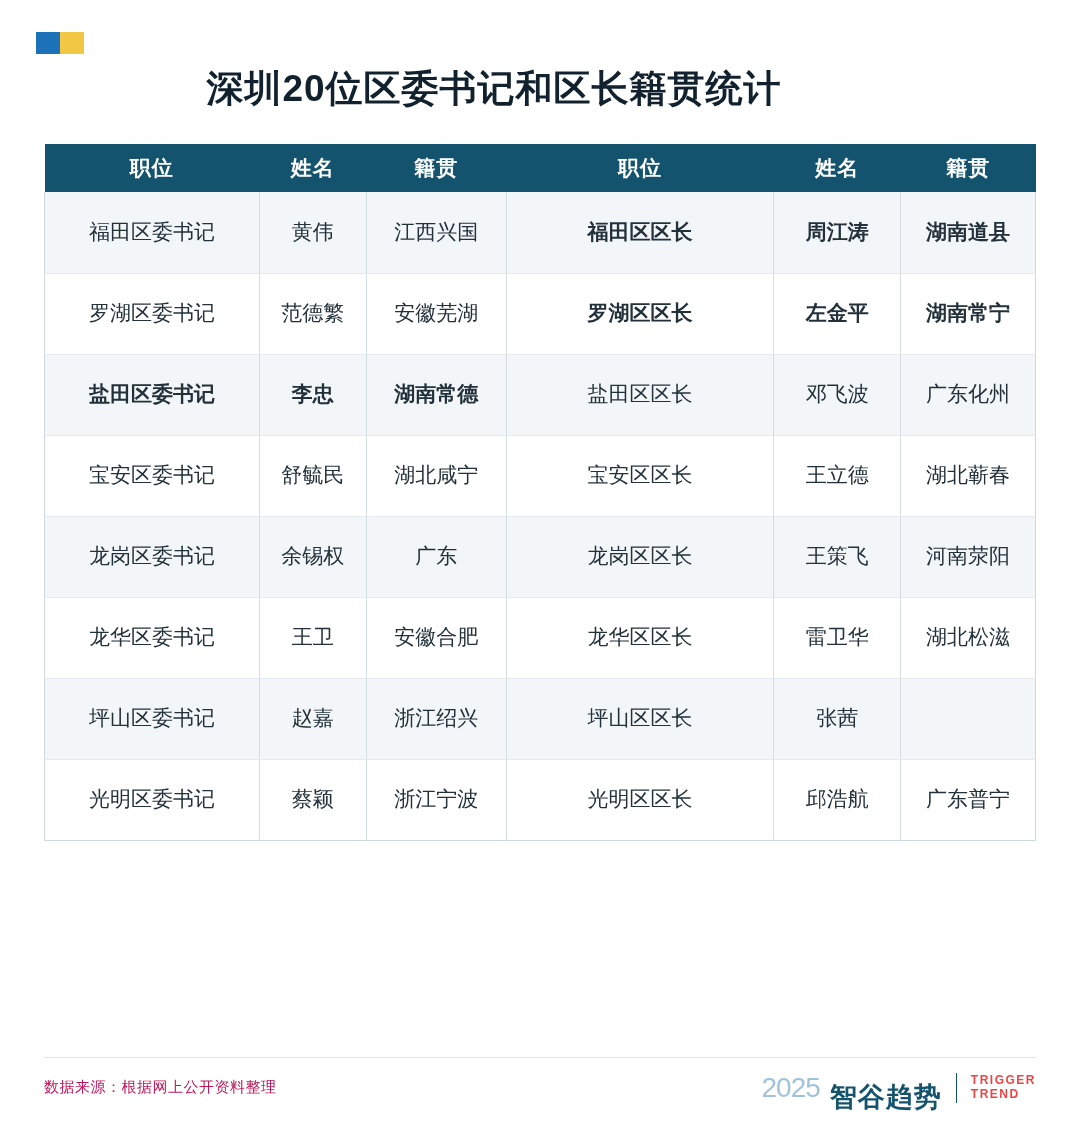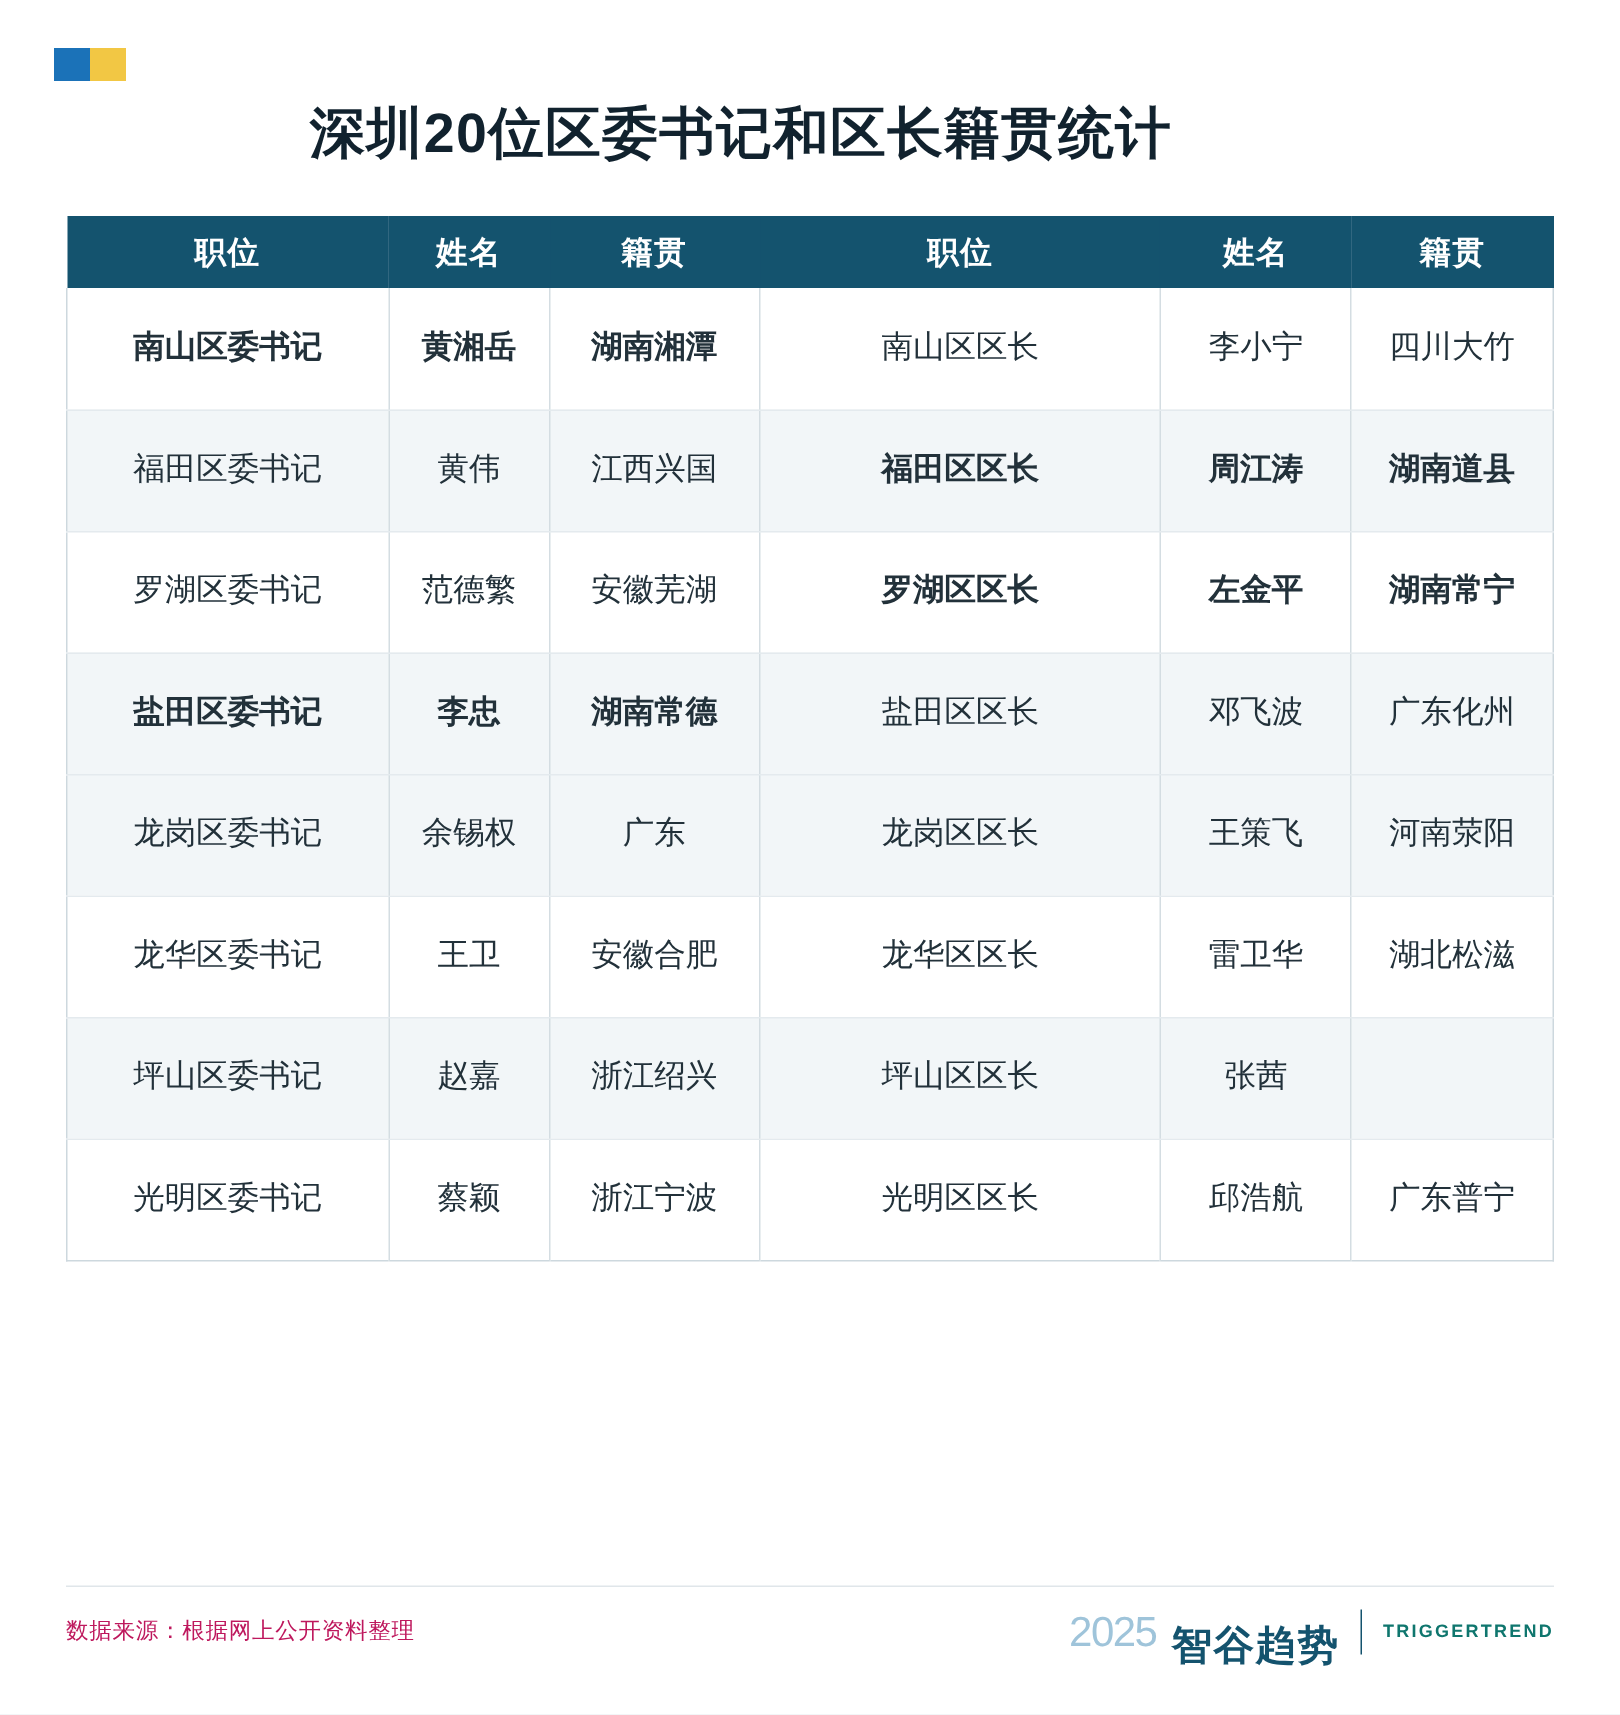--- a/index.html
+++ b/index.html
@@ -135,24 +135,24 @@
     margin-top: 18px;
   }
   .brand .divider {
     width: 1px;
     height: 30px;
     background: #14536e;
     margin: 0 4px;
   }
   .brand .en {
     display: flex;
-    flex-direction: row;
+    flex-direction: column;
     line-height: 1.15;
     font-size: 12px;
-    color: #0f766e;
+    color: #ef4444;
     letter-spacing: 1.5px;
     font-weight: bold;
   }
 </style>
 </head>
 <body>
 
 <div class="page">
 
   <div class="logo-mark">
@@ -176,28 +176,20 @@
         <tr>
           <th>职位</th>
           <th>姓名</th>
           <th>籍贯</th>
           <th>职位</th>
           <th>姓名</th>
           <th>籍贯</th>
         </tr>
       </thead>
       <tbody id="tbody" class="table-border">
-          <tr>
-            <td class="hl">南山区委书记</td>
-            <td class="hl">黄湘岳</td>
-            <td class="hl">湖南湘潭</td>
-            <td>南山区区长</td>
-            <td>李小宁</td>
-            <td>四川大竹</td>
-          </tr>
           <tr class="alt">
             <td>福田区委书记</td>
             <td>黄伟</td>
             <td>江西兴国</td>
             <td class="hl">福田区区长</td>
             <td class="hl">周江涛</td>
             <td class="hl">湖南道县</td>
           </tr>
           <tr>
             <td>罗湖区委书记</td>
@@ -207,20 +199,28 @@
             <td class="hl">左金平</td>
             <td class="hl">湖南常宁</td>
           </tr>
           <tr class="alt">
             <td class="hl">盐田区委书记</td>
             <td class="hl">李忠</td>
             <td class="hl">湖南常德</td>
             <td>盐田区区长</td>
             <td>邓飞波</td>
             <td>广东化州</td>
+          </tr>
+          <tr>
+            <td>宝安区委书记</td>
+            <td>舒毓民</td>
+            <td>湖北咸宁</td>
+            <td>宝安区区长</td>
+            <td>王立德</td>
+            <td>湖北蕲春</td>
           </tr>
           <tr class="alt">
             <td>龙岗区委书记</td>
             <td>余锡权</td>
             <td>广东</td>
             <td>龙岗区区长</td>
             <td>王策飞</td>
             <td>河南荥阳</td>
           </tr>
           <tr>

